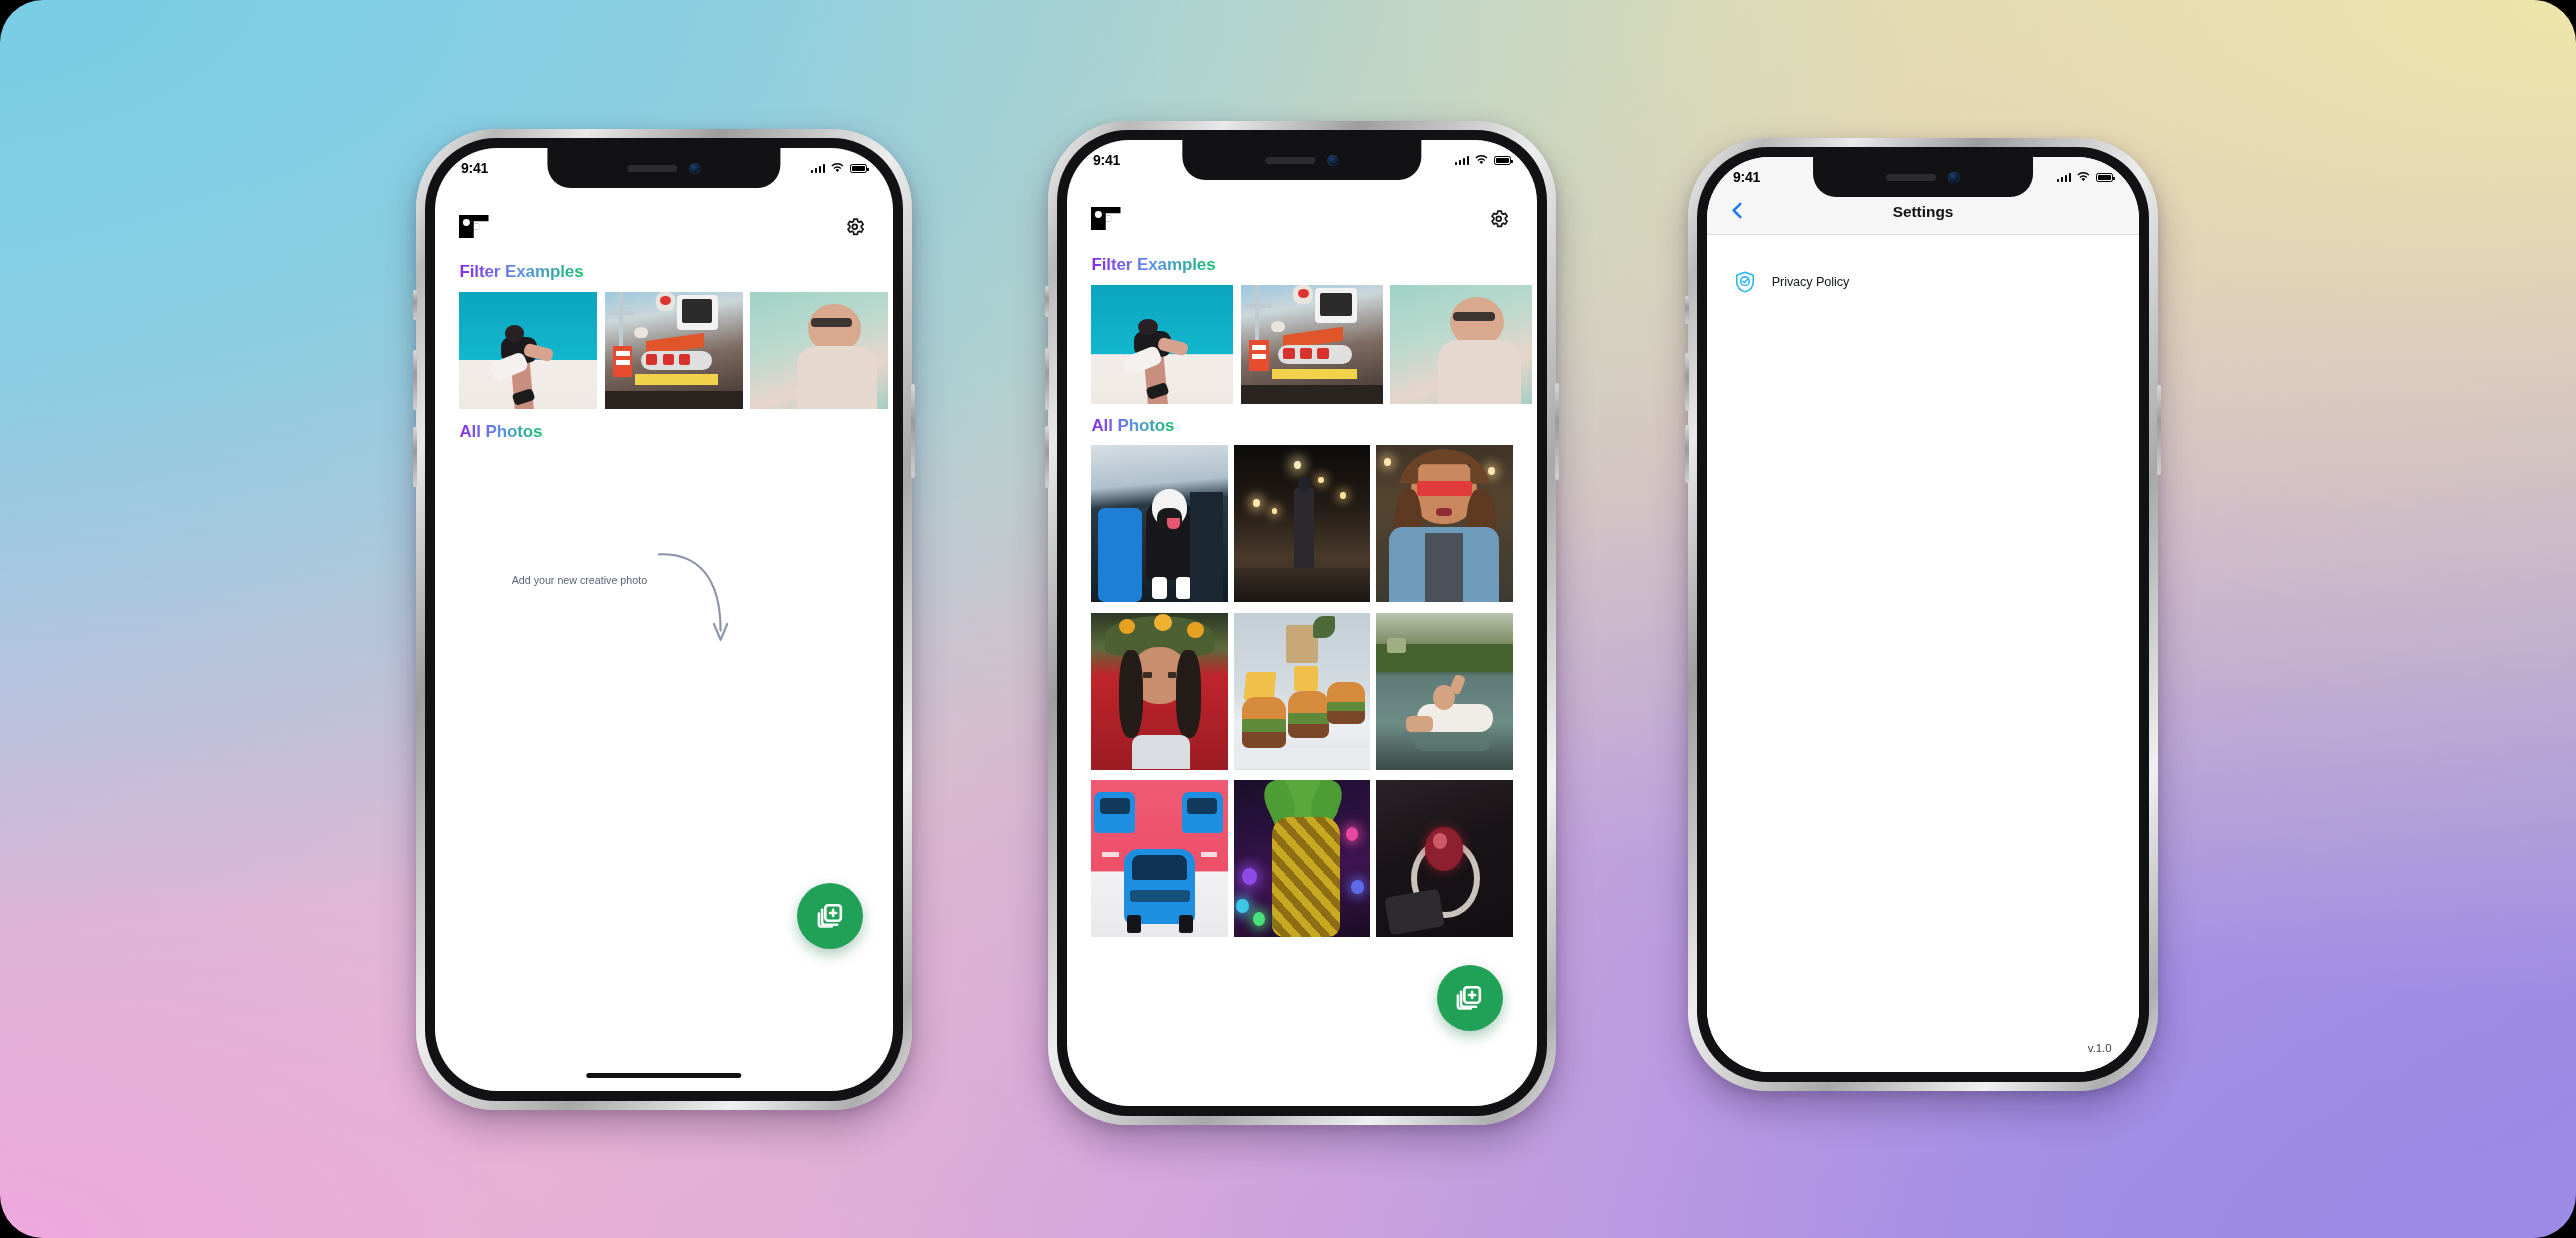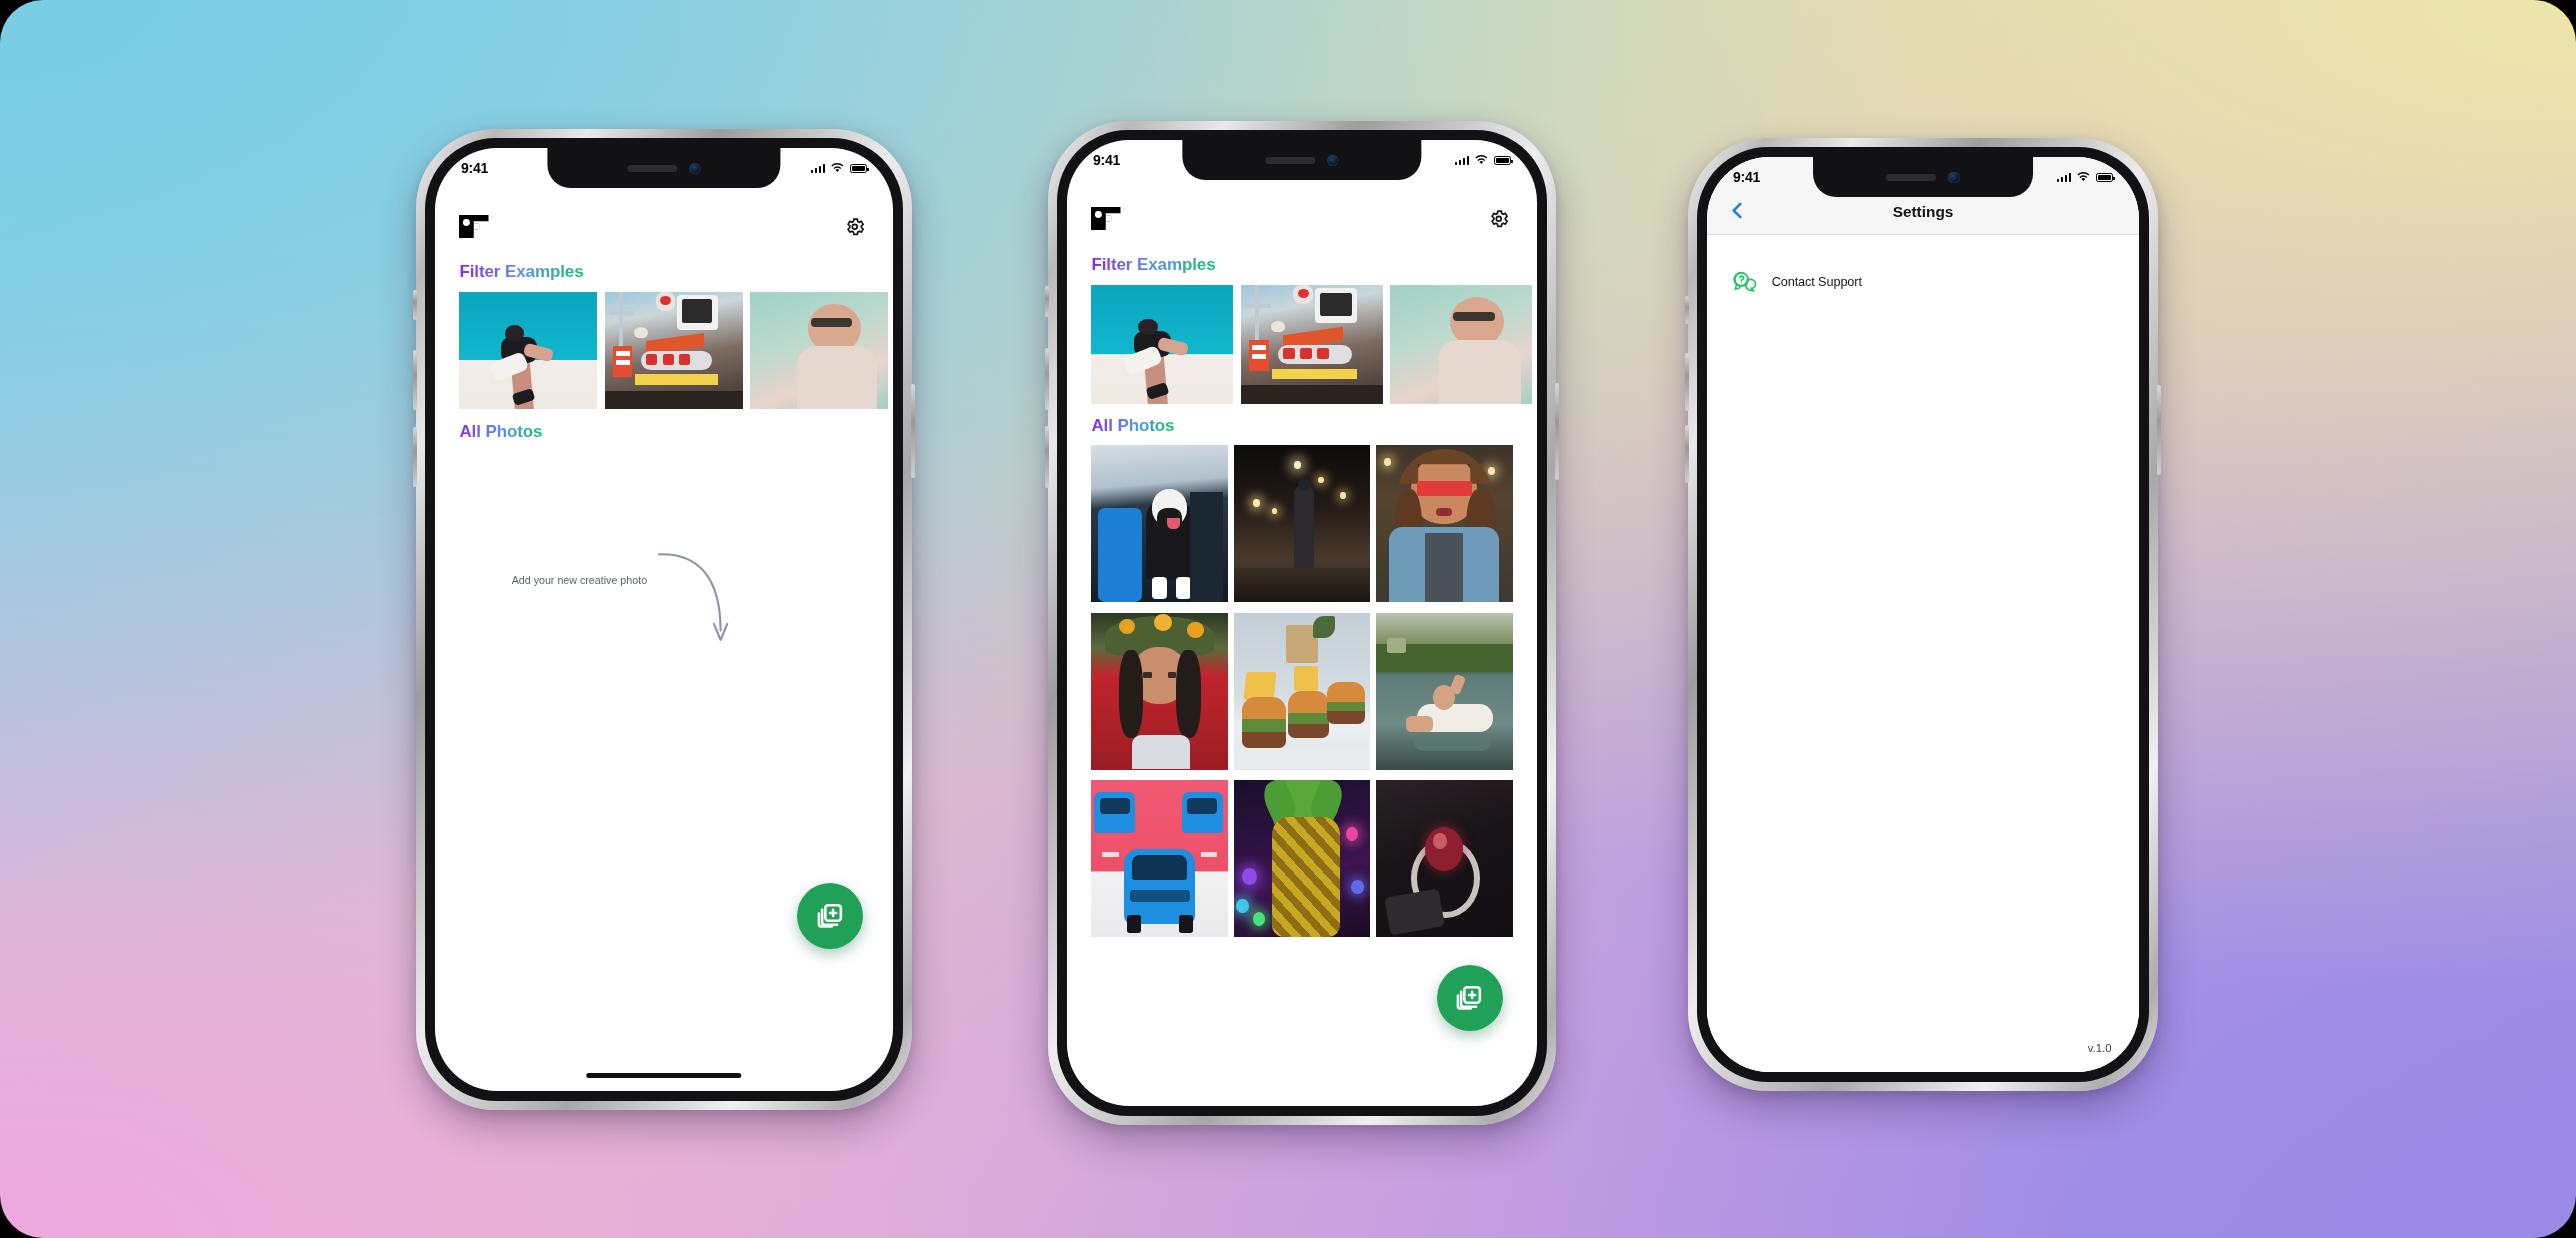--- a/index.html
+++ b/index.html
@@ -650,33 +650,30 @@
           <svg width="23" height="23" viewBox="0 0 24 24" fill="none" stroke="#1E7BF5" stroke-width="2.6" stroke-linecap="round" stroke-linejoin="round">
             <path d="M15 5 L8 12 L15 19"></path>
           </svg>
         </div>
         <div class="nav-title" style="z-index:30;">Settings</div>
 
         <div class="settings-list">
 
 
 
-
-
           <div class="settings-row">
-            <svg class="settings-icon" viewBox="0 0 24 24" fill="none" stroke="#1DC55E" stroke-width="1.6">
-              <path d="M14.4 9.4a6.6 6.6 0 1 1-3.2-5.7" stroke-linecap="round"></path>
-              <circle cx="8.6" cy="9.4" r="6.6"></circle>
-              <path d="M3.6 14.4 2.2 19.2 6.9 17.8" stroke-linecap="round" stroke-linejoin="round"></path>
-              <path d="M7 7.6a1.8 1.8 0 1 1 2.1 2.1c-.6.15-.5.8-.5 1.3" stroke-linecap="round"></path>
-              <circle cx="8.6" cy="12.9" r=".6" fill="#1DC55E" stroke="none"></circle>
-              <path d="M13.5 13.6a4.5 4.5 0 1 1 4.9 4.8l2 2.3-3.9-.6a4.5 4.5 0 0 1-3-6.5z"></path>
+            <svg class="settings-icon" viewBox="0 0 24 24" fill="none" stroke="#29B6F6" stroke-width="1.6">
+              <path d="M12 2.2 20.3 5.3v6.2c0 5.3-3.5 8.9-8.3 10.3C7.2 20.4 3.7 16.8 3.7 11.5V5.3z" stroke-linejoin="round"></path>
+              <circle cx="12" cy="11.2" r="4.3"></circle>
+              <path d="M10 11.3 11.4 12.7 14.2 9.6" stroke-linecap="round" stroke-linejoin="round"></path>
             </svg>
-            <div class="settings-label">Contact Support</div>
-          </div>
+            <div class="settings-label">Privacy Policy</div>
+          </div>
+
+
 
         </div>
 
         <div class="version">v.1.0</div>
       </div>
     </div>
   </div>
 
 </div>
 

